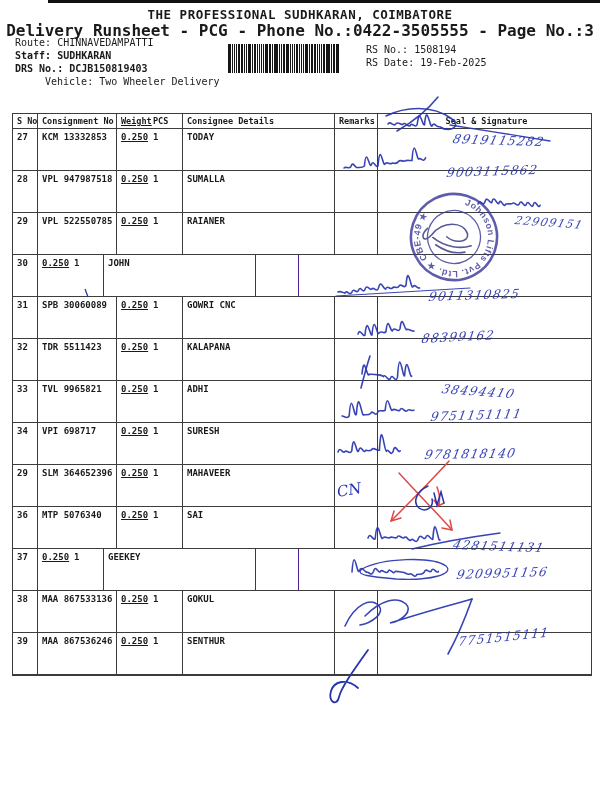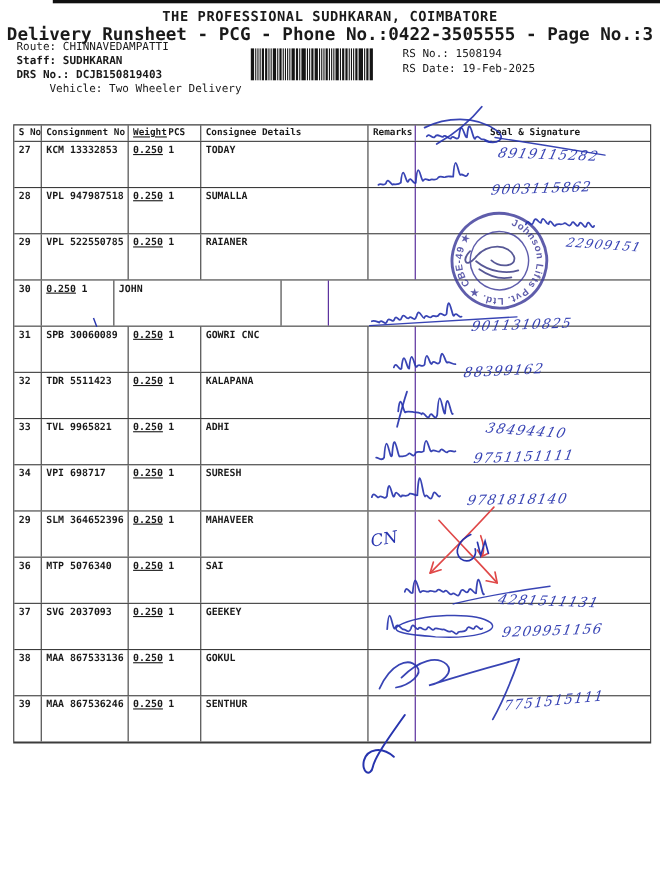--- a/index.html
+++ b/index.html
@@ -188,21 +188,20 @@
           <div class="cell c-sno">36</div>
           <div class="cell c-consignment">MTP 5076340</div>
           <div class="cell c-weight">0.250</div>
           <div class="cell c-pcs">1</div>
           <div class="cell c-consignee">SAI</div>
           <div class="cell c-remarks"></div>
           <div class="cell c-seal"></div>
         </div>
         <div class="trow">
           <div class="cell c-sno">37</div>
-          <div class="cell c-consignment">SVG 2037093</div>
           <div class="cell c-weight">0.250</div>
           <div class="cell c-pcs">1</div>
           <div class="cell c-consignee">GEEKEY</div>
           <div class="cell c-remarks"></div>
           <div class="cell c-seal"></div>
         </div>
         <div class="trow">
           <div class="cell c-sno">38</div>
           <div class="cell c-consignment">MAA 867533136</div>
           <div class="cell c-weight">0.250</div>

